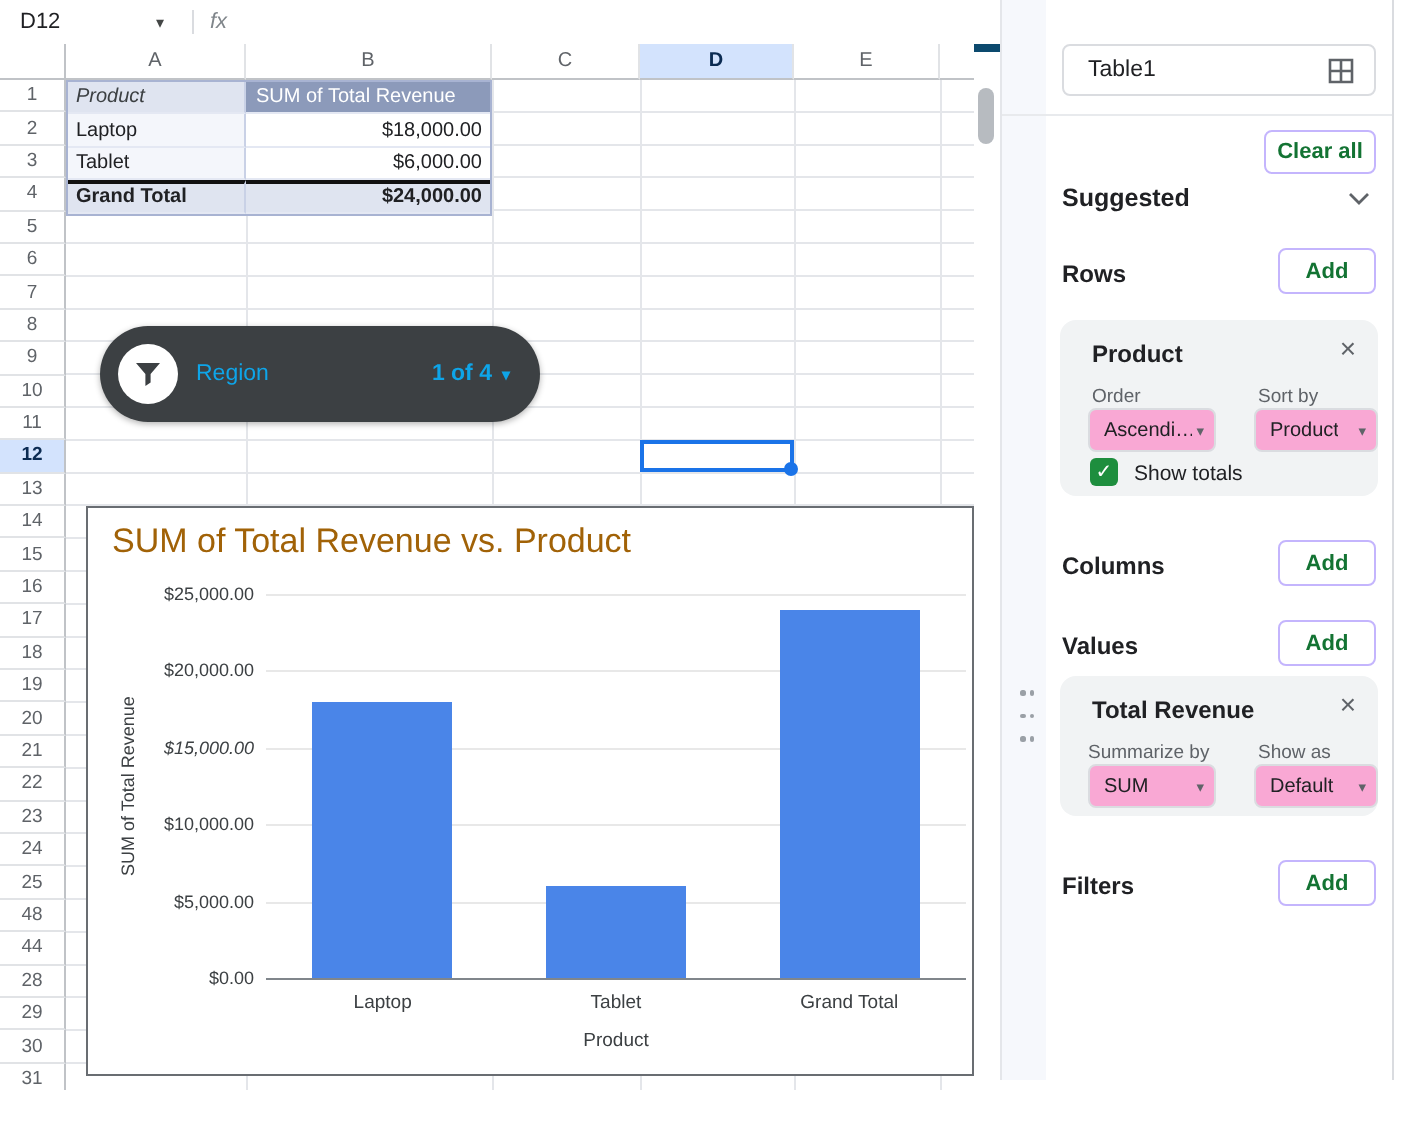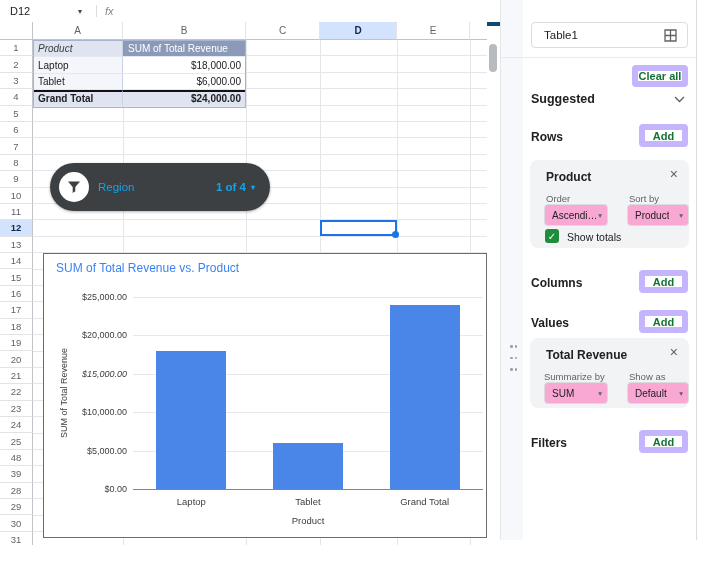--- a/index.html
+++ b/index.html
@@ -53,21 +53,21 @@
   .chip-caret{font-size:8px;margin-left:5px;}
 
   
   .sel-cell{position:absolute;left:320px;top:220px;width:77px;height:16px;box-sizing:border-box;
             border:2px solid #1a73e8;background:transparent;}
   .fill-handle{position:absolute;right:-4px;bottom:-4px;width:7px;height:7px;border-radius:50%;background:#1a73e8;}
 
   
   .chart{position:absolute;left:43px;top:253px;width:444px;height:285px;box-sizing:border-box;
          background:#fff;border:1px solid #696d72;}
-  .chart-title{position:absolute;left:12px;top:7px;font-size:12px;color:#3b82f6;}
+  .chart-title{position:absolute;left:12px;top:7px;font-size:17px;color:#a16207;}
   .y-title{position:absolute;left:-80px;top:134px;width:200px;text-align:center;font-size:9px;color:#3c4043;
            transform:rotate(-90deg);}
   #plot{position:absolute;left:0;top:0;width:442px;height:283px;}
   .gridline{position:absolute;height:1px;}
   .tick{position:absolute;height:10px;line-height:10px;font-size:9px;color:#3c4043;text-align:right;}
   .bar{position:absolute;}
   .xlab{position:absolute;font-size:9.5px;color:#3c4043;text-align:center;}
   .x-title{position:absolute;left:89px;top:261px;width:350px;text-align:center;font-size:9.5px;color:#3c4043;}
 
   
@@ -78,21 +78,21 @@
          border-left:1px solid #e4e6ea;border-right:1px solid #dadce0;}
   .panel-strip{position:absolute;left:0;top:0;width:22px;height:540px;background:#f6f8fc;}
   .drag-handle{position:absolute;left:9px;top:345px;display:grid;grid-template-columns:2.5px 2.5px;
                grid-gap:9px 2px;}
   .drag-handle i{width:2.5px;height:2.5px;border-radius:50%;background:#9aa0a6;}
   .tbox{position:absolute;left:30px;top:22px;width:157px;height:26px;box-sizing:border-box;border:1px solid #dadce0;
         border-radius:4px;display:flex;align-items:center;background:#fff;cursor:text;}
   .tbox span{font-size:11.5px;color:#202124;margin-left:12px;}
   .tbox svg{margin-left:auto;margin-right:10px;}
   .pdivider{position:absolute;left:0;top:57px;width:100%;height:1px;background:#e8eaed;}
-  .btn{position:absolute;box-sizing:border-box;background:#fff;border:6px solid #c4b5fd;border-radius:4px;
+  .btn{position:absolute;box-sizing:border-box;background:#fff;border:1px solid #c4b5fd;border-radius:4px;
        color:#137333;font-weight:bold;font-size:11px;font-family:inherit;display:flex;align-items:center;
        justify-content:center;cursor:pointer;padding:0;}
   .clear-all{left:131px;top:65px;width:56px;height:22px;}
   .add-rows{left:138px;top:124px;width:49px;height:23px;}
   .add-cols{left:138px;top:270px;width:49px;height:23px;}
   .add-vals{left:138px;top:310px;width:49px;height:23px;}
   .add-filt{left:138px;top:430px;width:49px;height:23px;}
   .suggested{position:absolute;left:30px;top:92px;font-size:12.5px;font-weight:600;color:#202124;}
   .sug-chev{position:absolute;left:173px;top:96px;}
   .sec{position:absolute;left:30px;font-size:12px;font-weight:700;color:#202124;}
@@ -158,21 +158,21 @@
       <div class="row-num">17</div>
       <div class="row-num">18</div>
       <div class="row-num">19</div>
       <div class="row-num">20</div>
       <div class="row-num">21</div>
       <div class="row-num">22</div>
       <div class="row-num">23</div>
       <div class="row-num">24</div>
       <div class="row-num">25</div>
       <div class="row-num">48</div>
-      <div class="row-num">39</div>
+      <div class="row-num">44</div>
       <div class="row-num">28</div>
       <div class="row-num">29</div>
       <div class="row-num">30</div>
       <div class="row-num">31</div>
     </div>
 
   <div class="grid-area">
     <div class="vline" style="left:90px"></div>
     <div class="vline" style="left:213px"></div>
     <div class="vline" style="left:287px"></div>

